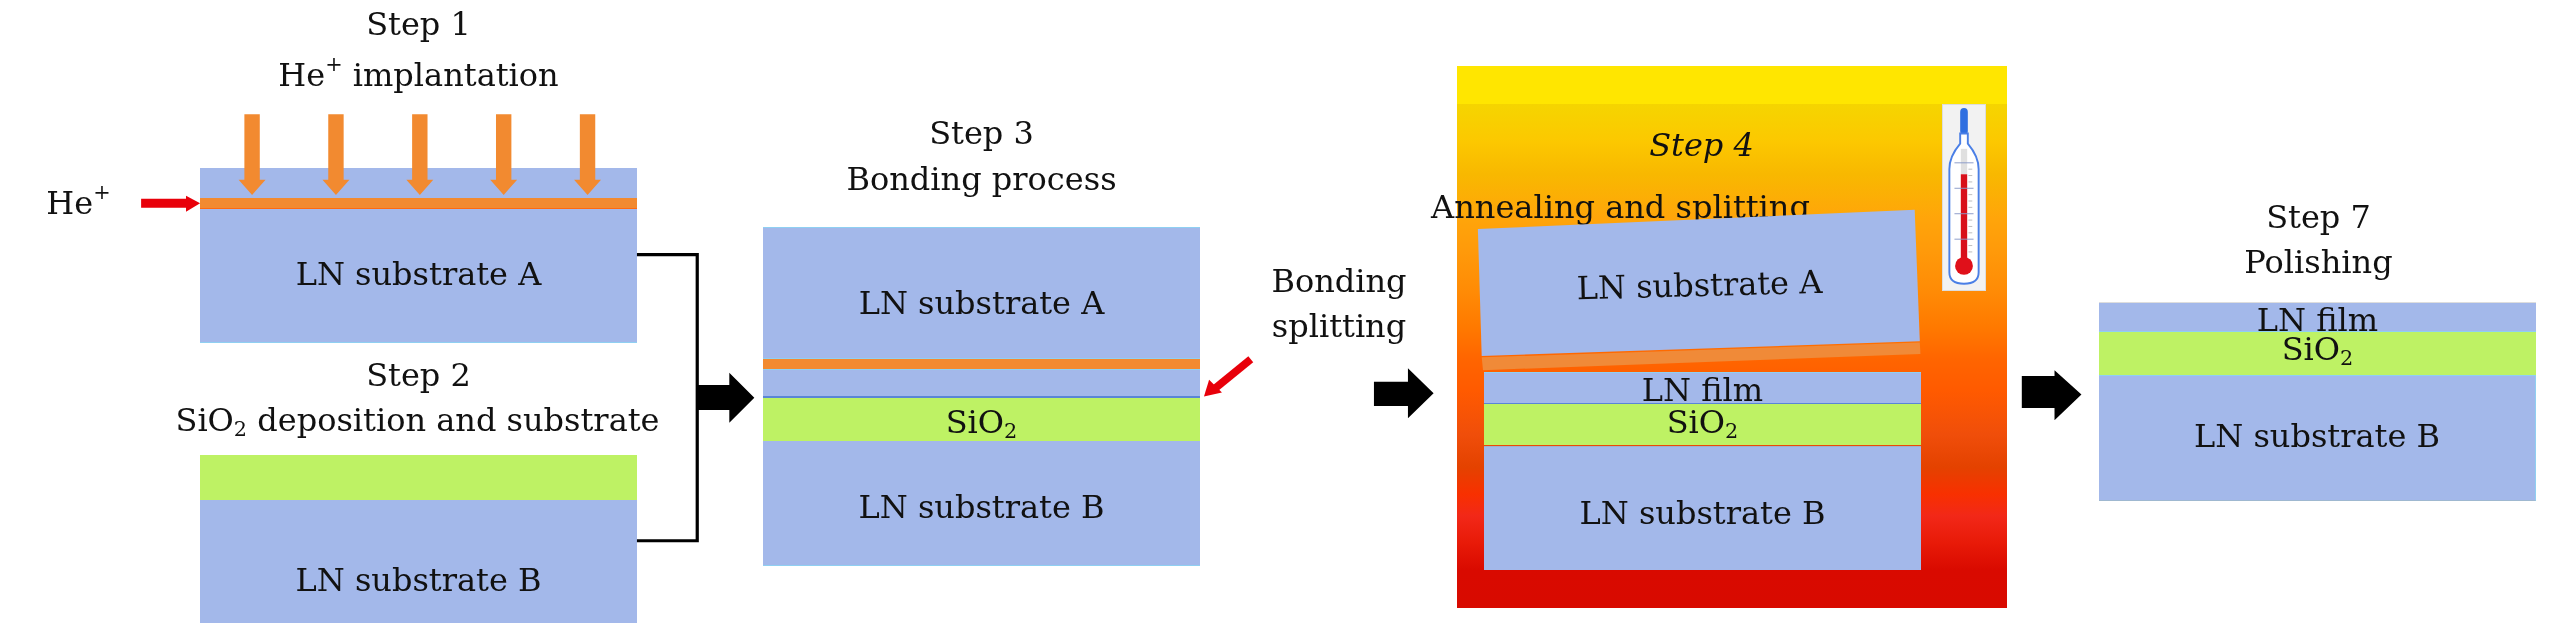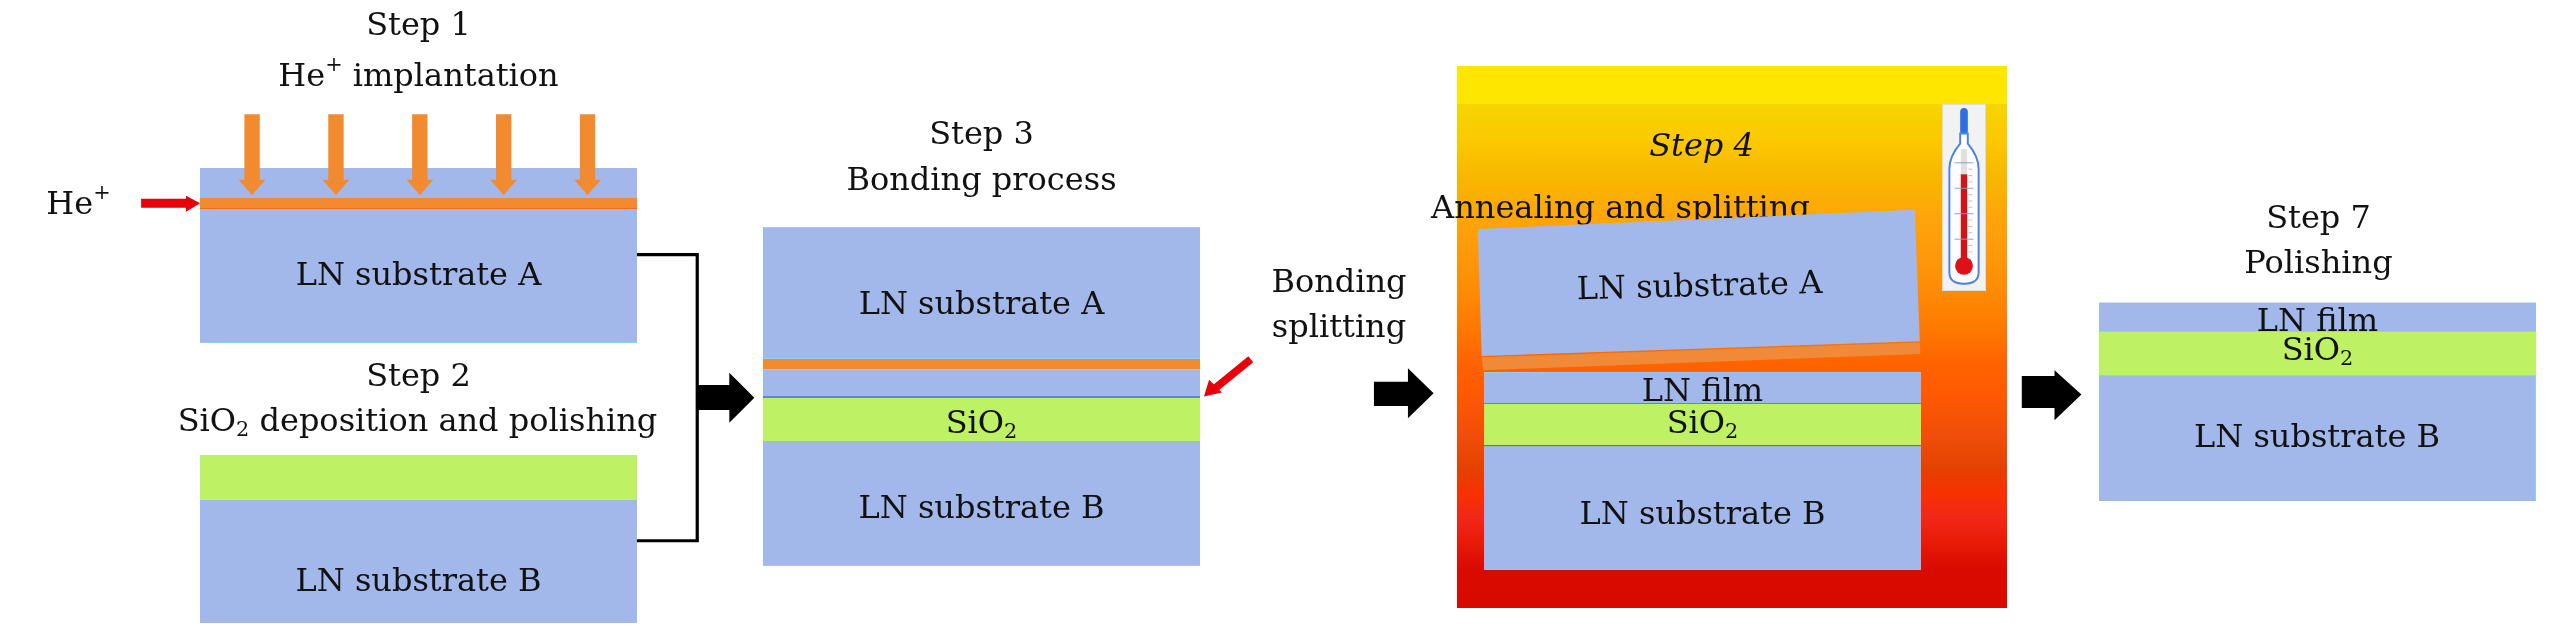--- a/index.html
+++ b/index.html
@@ -77,21 +77,21 @@
     <span>He</span><sup>+</sup>
   </div>
 
   <div class="layer ln edge-bottom" style="left:200px; top:168px; width:437px; height:175px;">
     <div class="layer implant" style="left:0; top:29.5px; width:437px; height:11px; border-bottom:1.3px solid #ff6a10;"></div>
     <div class="layer-text" style="top:90px;">LN substrate A</div>
   </div>
 
   <div class="label" style="left:290px; top:359px; width:257px;text-align:center;">Step 2</div>
   <div class="label" style="left:97px; top:404px; width:641px;">
-    <span>SiO</span><sub>2</sub><span> deposition and polishing</span>
+    <span>SiO</span><sub>2</sub><span> deposition and substrate</span>
   </div>
 
   <div class="layer sio2" style="left:200px; top:455px; width:437px; height:46px; border-bottom:1.9px solid #5a86d6;"></div>
   <div class="layer ln edge-bottom" style="left:200px; top:500px; width:437px; height:126px;">
     <div class="layer-text" style="top:64px;">LN substrate B</div>
   </div>
 
   <div class="label" style="left:853px; top:117px; width:257px;">Step 3</div>
   <div class="label" style="left:789px; top:163px; width:385px;">Bonding process</div>
 

